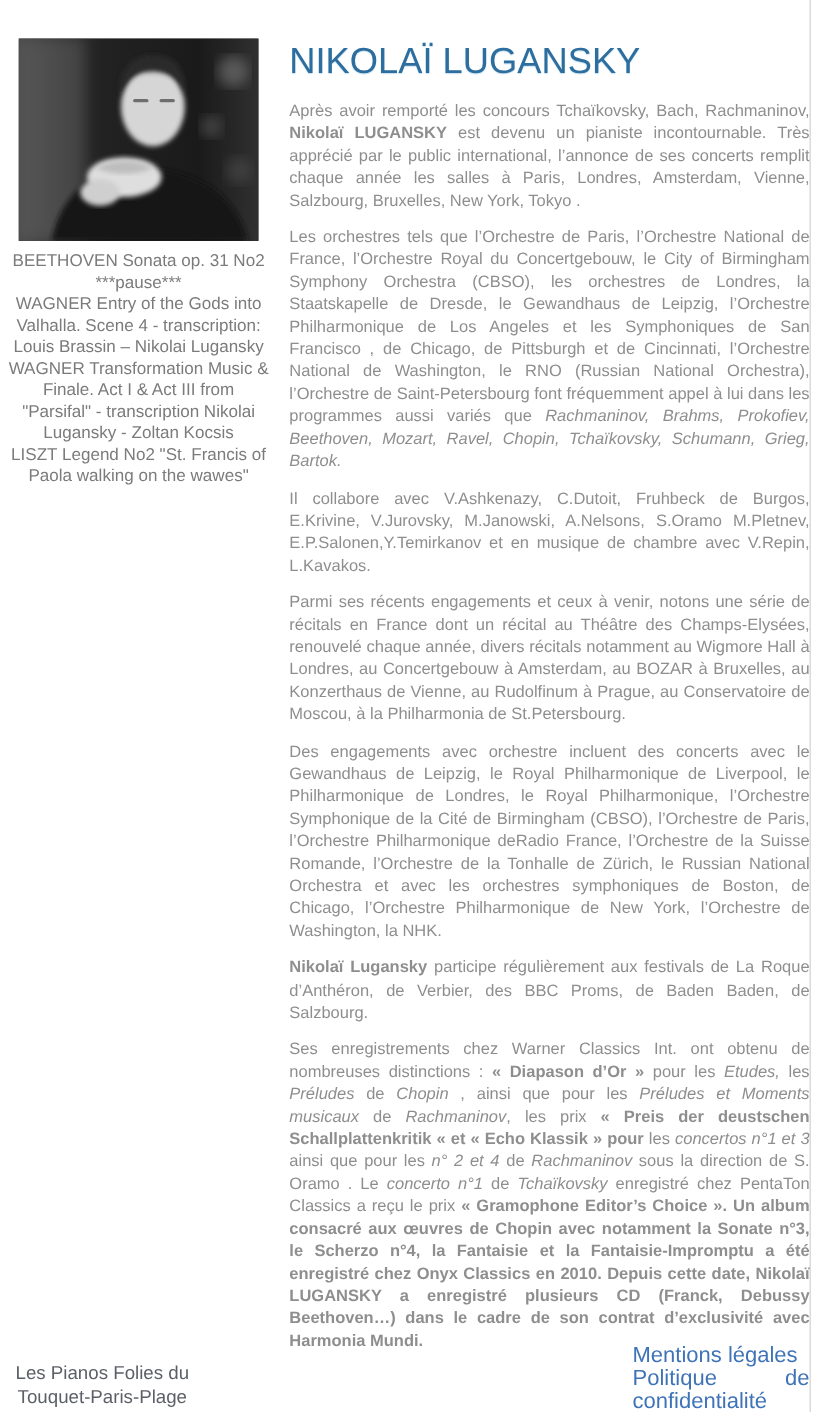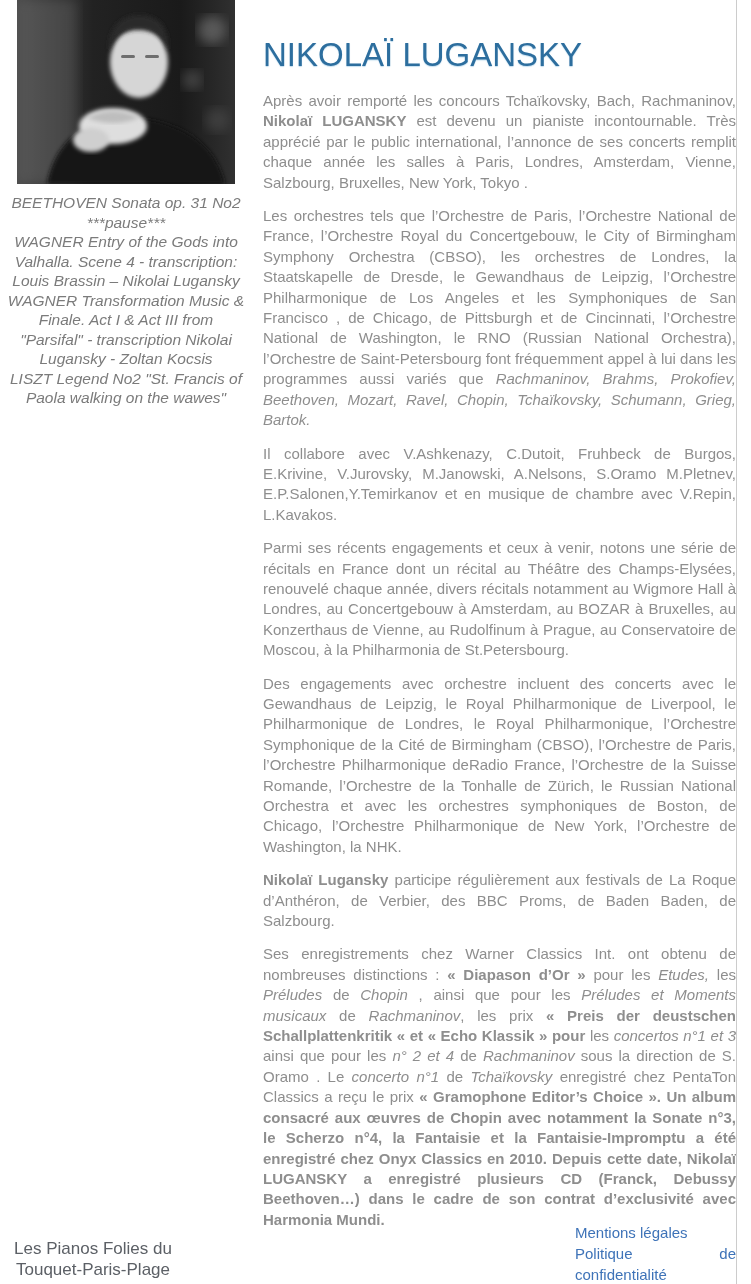--- a/index.html
+++ b/index.html
@@ -18,21 +18,21 @@
     width:751px;height:1284px;
     background:#ffffff;
     overflow:hidden;
   }
   .right-border{
     position:absolute;top:0;left:736px;width:1px;height:1284px;
     background:var(--border-gray);
   }
   .columns{display:flex;align-items:flex-start;}
   
-  .left-col{width:252px;flex:0 0 252px;font-style:italic;}
+  .left-col{width:252px;flex:0 0 252px;padding-top:35px;}
   .photo{
     width:218px;height:184px;margin-left:17px;
     background:#222;
   }
   .photo svg{display:block;width:100%;height:100%;}
   .program{
     width:240px;margin:9px auto 0 6px;
     text-align:center;
     color:var(--program-gray);
     font-size:15.5px;line-height:19.5px;
@@ -54,21 +54,21 @@
   .bio .b{font-weight:bold;}
   .bio .i{font-style:italic;}
   
   .footer-left{
     position:absolute;left:14px;top:1238px;width:158px;
     color:var(--footer-gray);
     font-size:17px;line-height:21px;text-align:center;
   }
   .footer-links{
     position:absolute;left:575px;top:1222px;width:161px;
-    font-size:15px;line-height:21px;
+    font-size:20px;line-height:21px;
   }
   .footer-links a{
     display:block;color:var(--link-blue);text-decoration:none;cursor:pointer;
   }
   .footer-links a.justified{text-align:justify;}
 </style>
 </head>
 <body>
 
 <div class="page">

